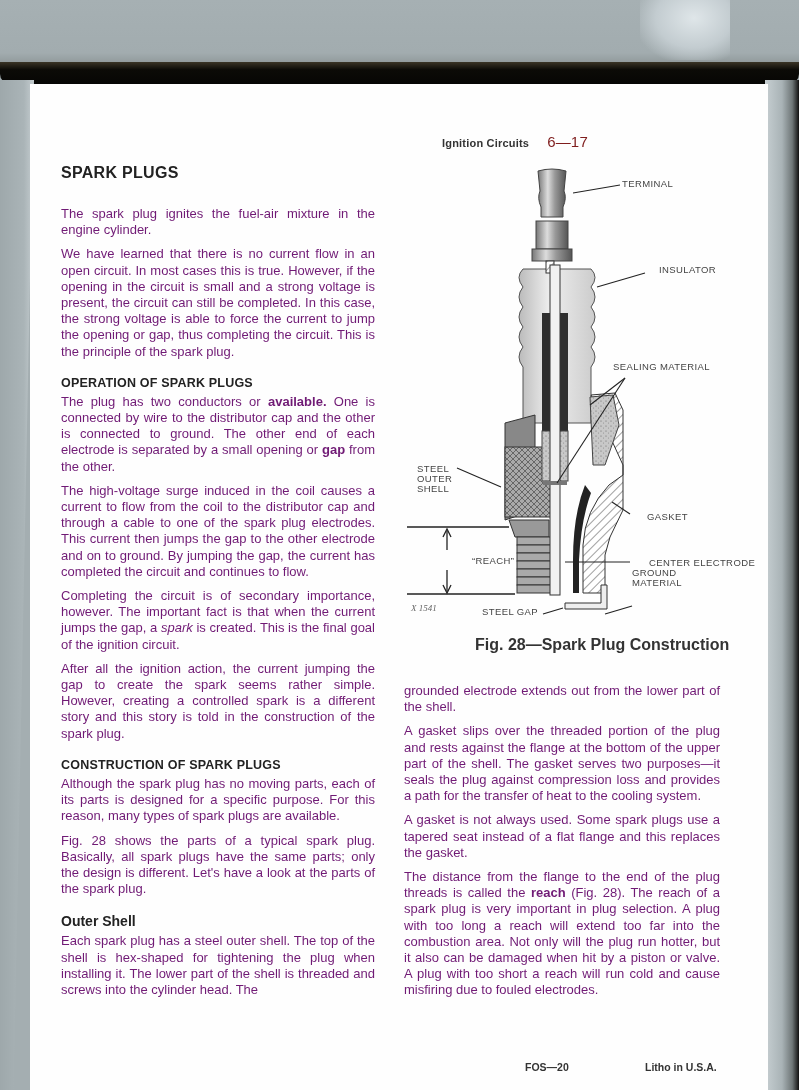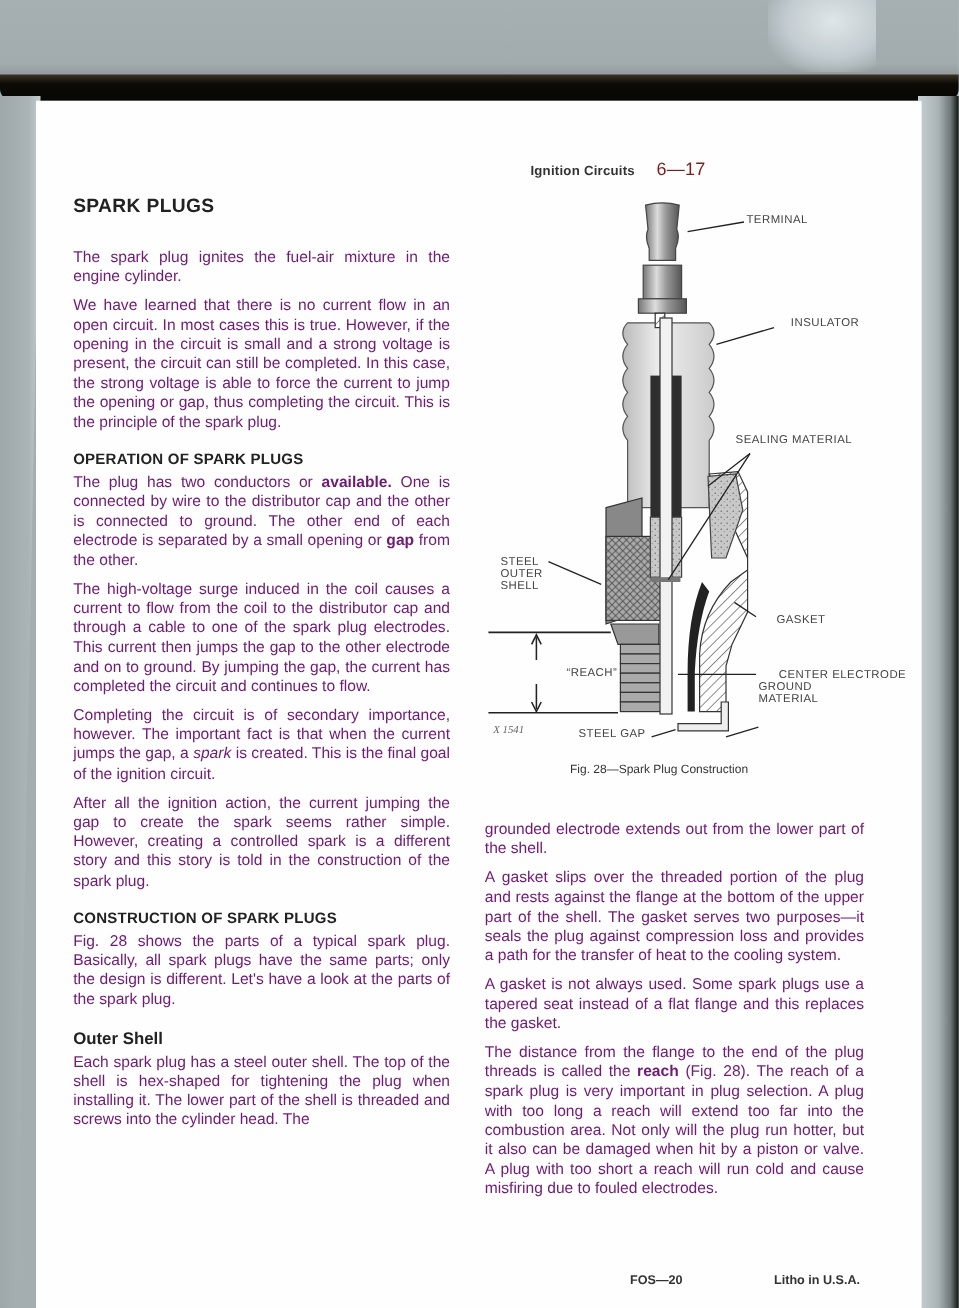--- a/index.html
+++ b/index.html
@@ -58,21 +58,21 @@
     position: absolute; left: 405px; top: 165px; width: 340px; height: 460px;
   }
   .fig-label {
     position: absolute; font-size: 9.5px; color: #444; letter-spacing: 0.4px; line-height: 10px;
   }
   .fig-code {
     position: absolute; left: 411px; top: 603px; font-family: "Liberation Serif", serif;
     font-style: italic; font-size: 9px; color: #666;
   }
   .fig-caption {
-    position: absolute; left: 475px; top: 636px; font-size: 10px; font-weight: normal; color: #333;
+    position: absolute; left: 475px; top: 636px; font-size: 16px; font-weight: bold; color: #333;
   }
   .footer-left { position: absolute; left: 525px; top: 1061px; font-size: 10.5px; font-weight: bold; color: #333; }
   .footer-right { position: absolute; left: 645px; top: 1061px; font-size: 10.5px; font-weight: bold; color: #333; }
 </style>
 </head>
 <body>
 
 <div class="binder-top"></div>
 <div class="binder-glare"></div>
 <div class="binder-edge"></div>
@@ -89,20 +89,21 @@
   <p>The spark plug ignites the fuel-air mixture in the engine cylinder.</p>
   <p>We have learned that there is no current flow in an open circuit. In most cases this is true. However, if the opening in the circuit is small and a strong voltage is present, the circuit can still be completed. In this case, the strong voltage is able to force the current to jump the opening or gap, thus completing the circuit. This is the principle of the spark plug.</p>
   <div class="gap-sec"></div>
   <h2 class="sec">OPERATION OF SPARK PLUGS</h2>
   <p><span>The plug has two conductors or </span><b>available.</b><span> One is connected by wire to the distributor cap and the other is connected to ground. The other end of each electrode is separated by a small opening or </span><b>gap</b><span> from the other.</span></p>
   <p>The high-voltage surge induced in the coil causes a current to flow from the coil to the distributor cap and through a cable to one of the spark plug electrodes. This current then jumps the gap to the other electrode and on to ground. By jumping the gap, the current has completed the circuit and continues to flow.</p>
   <p><span>Completing the circuit is of secondary importance, however. The important fact is that when the current jumps the gap, a </span><i>spark</i><span> is created. This is the final goal of the ignition circuit.</span></p>
   <p>After all the ignition action, the current jumping the gap to create the spark seems rather simple. However, creating a controlled spark is a different story and this story is told in the construction of the spark plug.</p>
   <div class="gap-sec"></div>
   <h2 class="sec">CONSTRUCTION OF SPARK PLUGS</h2>
+  <p>Although the spark plug has no moving parts, each of its parts is designed for a specific purpose. For this reason, many types of spark plugs are available.</p>
   <p>Fig. 28 shows the parts of a typical spark plug. Basically, all spark plugs have the same parts; only the design is different. Let's have a look at the parts of the spark plug.</p>
   <div class="gap-sec"></div>
   <h3 class="sub">Outer Shell</h3>
   <p>Each spark plug has a steel outer shell. The top of the shell is hex-shaped for tightening the plug when installing it. The lower part of the shell is threaded and screws into the cylinder head. The</p>
 </div>
 
 <svg class="figure" viewBox="0 0 340 460" xmlns="http://www.w3.org/2000/svg">
   <defs>
     <pattern id="hatch" width="6" height="6" patternUnits="userSpaceOnUse" patternTransform="rotate(45)">
       <rect width="6" height="6" fill="#fff"></rect>

